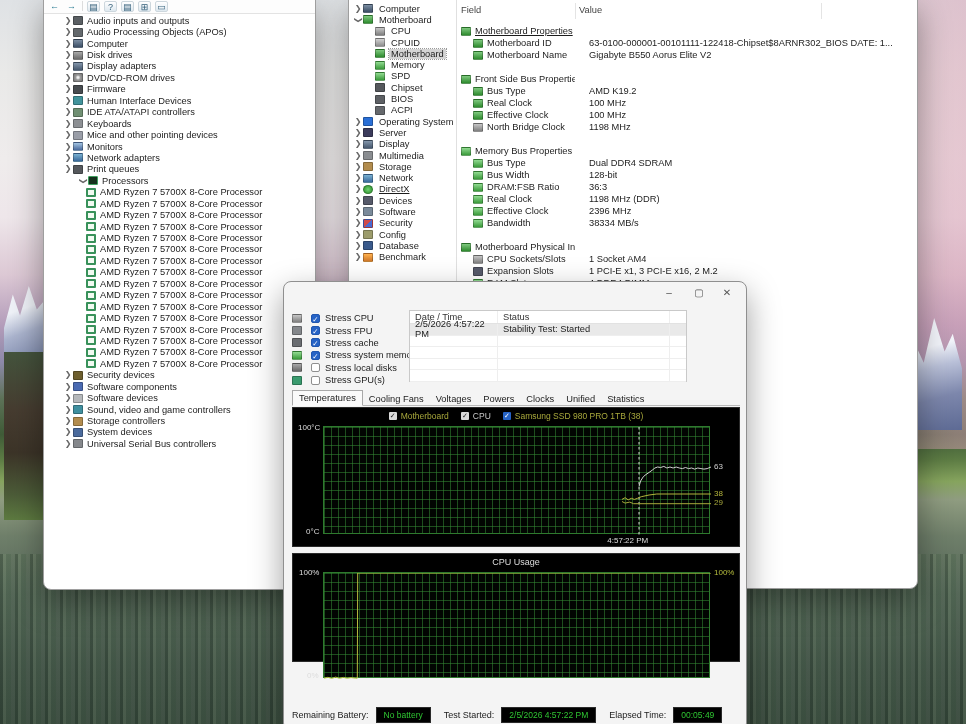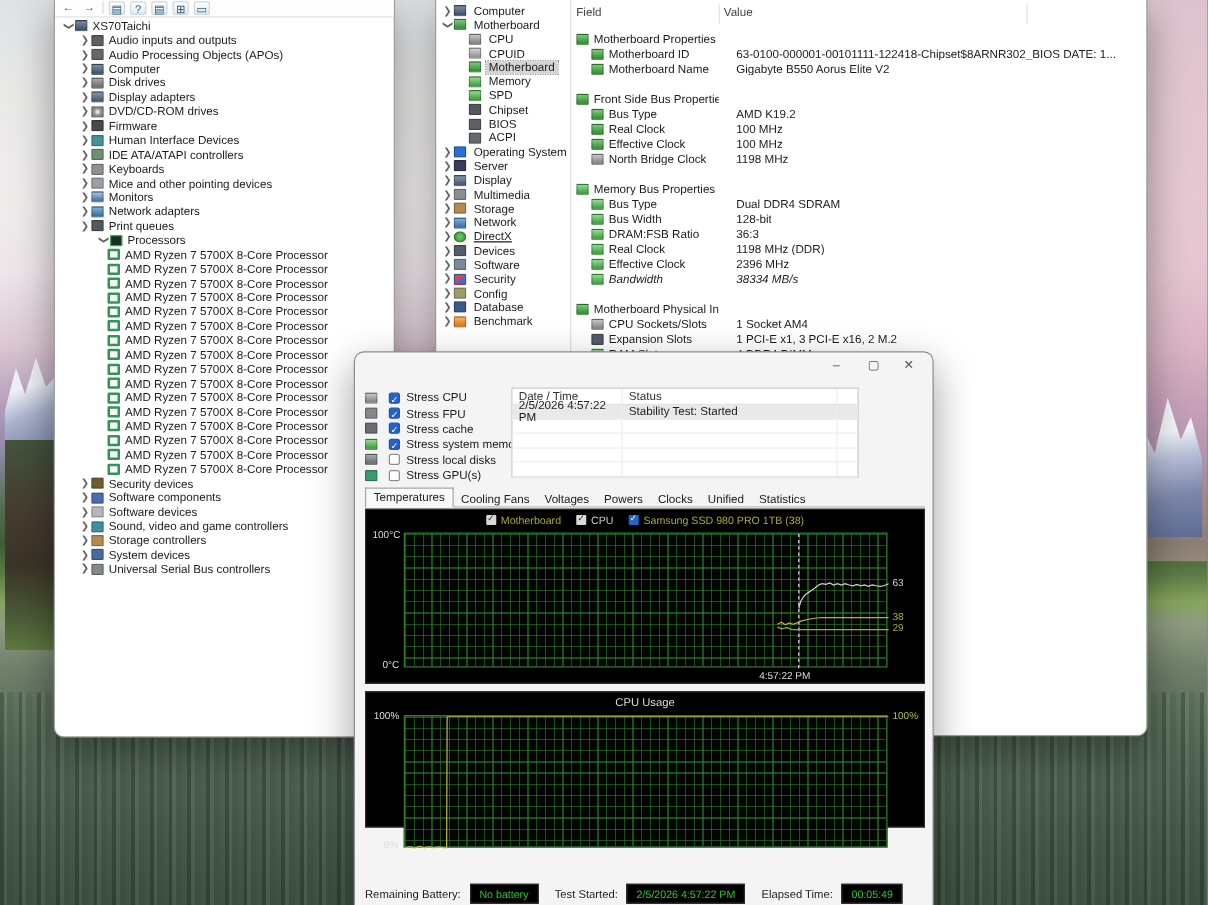--- a/index.html
+++ b/index.html
@@ -136,25 +136,20 @@
         <span class="tb-ic">←</span>
         <span class="tb-ic">→</span>
         <span class="tb-sep"></span>
         <span class="tb-ic tb-box">▤</span>
         <span class="tb-ic tb-box">?</span>
         <span class="tb-ic tb-box">▤</span>
         <span class="tb-ic tb-box">⊞</span>
         <span class="tb-ic tb-box">▭</span>
       </div>
     <div id="dm-tree">
-        <div class="trow" style="padding-left: 6px;">
-          <span class="chev down">❯</span>
-          <span class="ticon ic-computer"></span>
-          <span>XS70Taichi</span>
-        </div>
         <div class="trow" style="padding-left: 19px;">
           <span class="chev">❯</span>
           <span class="ticon ic-speaker"></span>
           <span>Audio inputs and outputs</span>
         </div>
         <div class="trow" style="padding-left: 19px;">
           <span class="chev">❯</span>
           <span class="ticon ic-apo"></span>
           <span>Audio Processing Objects (APOs)</span>
         </div>
@@ -459,21 +454,21 @@
           <span style="padding: 0px 2px;">Benchmark</span>
         </div>
       </div>
     <div id="aida-div"></div>
     <div id="aida-right">
       <span class="fv-head" style="left:4px">Field</span>
       <span class="fv-head" style="left:122px">Value</span>
       <div class="fv-vline" style="left:118px"></div>
       <div class="fv-vline" style="left:364px"></div>
       <div id="fv-rows">
-          <div class="fv-row" style="top: 26px;">
+          <div class="fv-row" style="top: 26px; text-decoration: underline;">
             <span class="fv-field" style="padding-left: 4px;">
               <span class="ticon ic-mb"></span>
               <span>Motherboard Properties</span>
             </span>
             <span class="fv-value" style="padding-left: 14px;"></span>
           </div>
           <div class="fv-row" style="top: 38px;">
             <span class="fv-field" style="padding-left: 16px;">
               <span class="ticon ic-mb"></span>
               <span>Motherboard ID</span>
@@ -557,21 +552,21 @@
             </span>
             <span class="fv-value" style="padding-left: 14px;">1198 MHz (DDR)</span>
           </div>
           <div class="fv-row" style="top: 206px;">
             <span class="fv-field" style="padding-left: 16px;">
               <span class="ticon ic-ram"></span>
               <span>Effective Clock</span>
             </span>
             <span class="fv-value" style="padding-left: 14px;">2396 MHz</span>
           </div>
-          <div class="fv-row" style="top: 218px; font-style: italic;">
+          <div class="fv-row" style="top: 218px;">
             <span class="fv-field" style="padding-left: 16px;">
               <span class="ticon ic-ram"></span>
               <span>Bandwidth</span>
             </span>
             <span class="fv-value" style="padding-left: 14px;">38334 MB/s</span>
           </div>
           <div class="fv-row" style="top: 242px;">
             <span class="fv-field" style="padding-left: 4px;">
               <span class="ticon ic-mb"></span>
               <span>Motherboard Physical Info</span>

